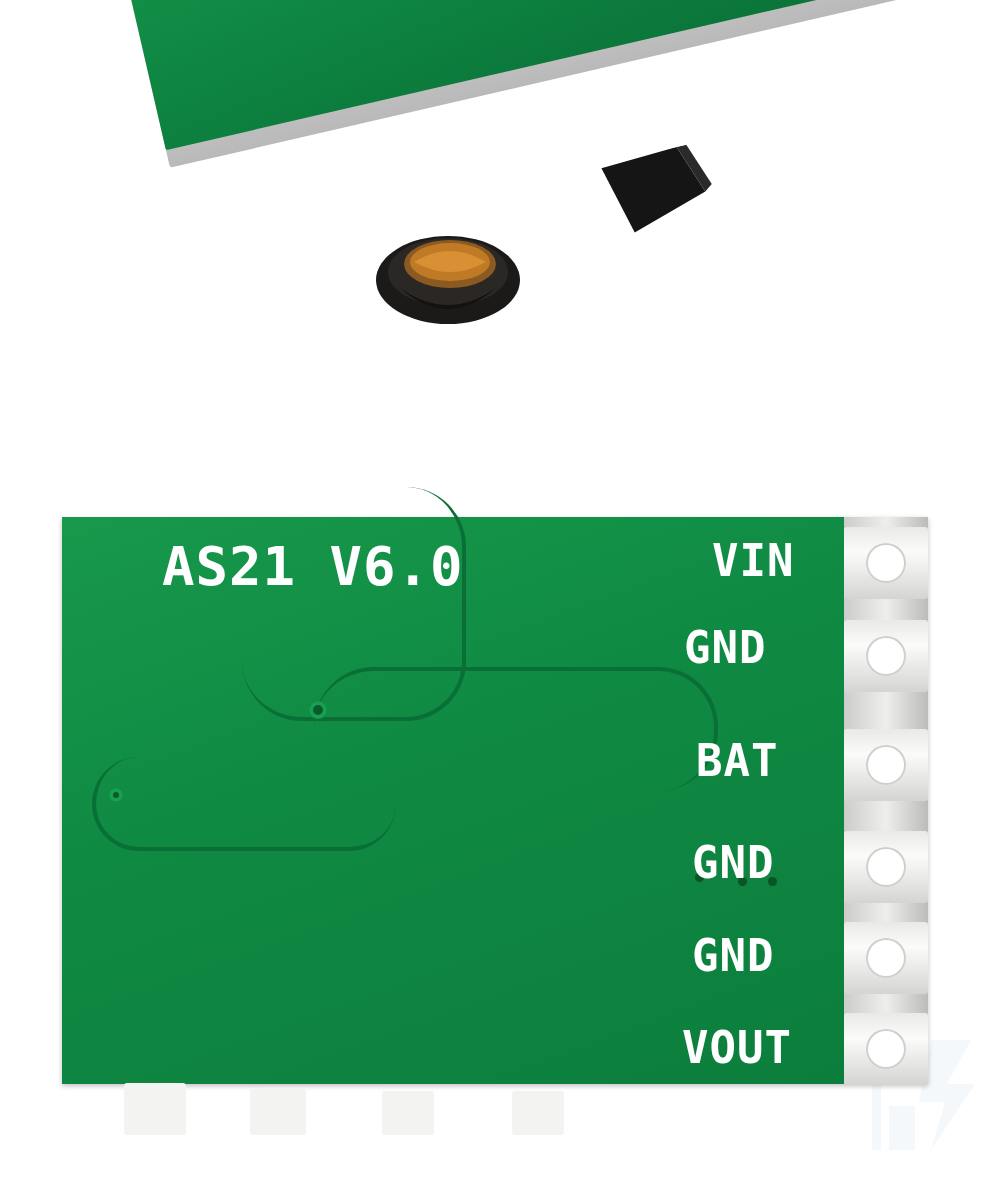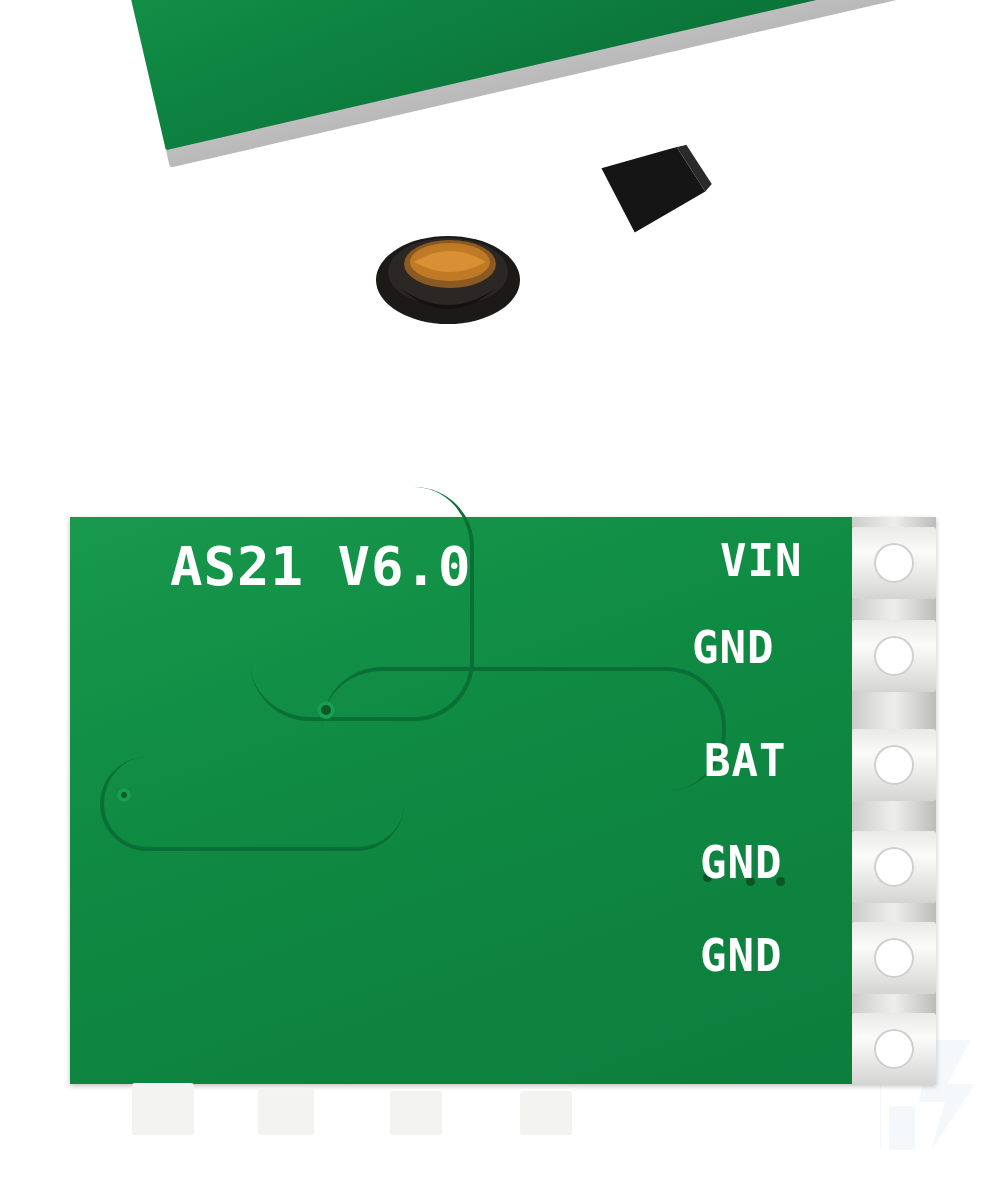--- a/index.html
+++ b/index.html
@@ -20,21 +20,21 @@
              border-radius:3px;}
   #top-board .face{position:absolute;left:0;top:0;width:780px;height:312px;
              background:linear-gradient(170deg,#1a9b4e 0%,#0e8642 55%,#0b7238 100%);
              border-radius:2px;}
   .tlabel{position:absolute;color:#fff;font-weight:700;font-size:27px;letter-spacing:1px;}
   #top-coil{position:absolute;left:370px;top:228px;width:155px;height:100px;z-index:3;}
   #top-conn{position:absolute;left:600px;top:152px;width:118px;height:78px;z-index:3;
             transform:rotate(-13deg);}
 
   
-  #bottom-image{position:absolute;left:8px;top:352px;width:872px;height:831px;background:#fff;z-index:2;}
+  #bottom-image{position:absolute;left:0;top:352px;width:872px;height:831px;background:#fff;z-index:2;}
   #board2{position:absolute;left:62px;top:165px;width:866px;height:567px;
           background:linear-gradient(160deg,#18994c 0%,#0f8a43 40%,#0c7d3c 100%);
           box-shadow:0 2px 5px rgba(0,0,0,.25);}
   #board2 .b-trace{position:absolute;border:4px solid #0a6f37;border-radius:60px;}
   #board2 .b-via{position:absolute;width:18px;height:18px;border-radius:50%;
           background:#0a5a2c;box-shadow:inset 0 0 0 4px #17a052;}
   #board2 .dot{position:absolute;width:9px;height:9px;border-radius:50%;background:#0a5426;}
   .b-pad{position:absolute;background:#f3f3f1;border-radius:3px;}
   .b-label{position:absolute;color:#ffffff;font-weight:700;letter-spacing:1px;}
   .rpad{position:absolute;width:84px;height:72px;background:
@@ -242,20 +242,21 @@
     <div class="b-label" style="left:54px;top:640px;font-size:40px;">5V</div>
     <div class="b-label" style="left:180px;top:640px;font-size:40px;">6V</div>
     <div class="b-label" style="left:310px;top:640px;font-size:40px;">9V</div>
     <div class="b-label" style="left:432px;top:640px;font-size:40px;">12V</div>
 
     <div class="b-label" style="left:650px;top:18px;font-size:44px;">VIN</div>
     <div class="b-label" style="left:622px;top:105px;font-size:44px;">GND</div>
     <div class="b-label" style="left:634px;top:218px;font-size:44px;">BAT</div>
     <div class="b-label" style="left:630px;top:320px;font-size:44px;">GND</div>
     <div class="b-label" style="left:630px;top:413px;font-size:44px;">GND</div>
+    <div class="b-label" style="left:620px;top:505px;font-size:44px;">VOUT</div>
 
     <div class="railedge" style="left:782px;top:0;width:84px;height:567px;"></div>
     <div class="rpad" style="left:782px;top:10px;">
         <div class="rh"></div>
       </div>
     <div class="rpad" style="left:782px;top:103px;">
         <div class="rh"></div>
       </div>
     <div class="rpad" style="left:782px;top:212px;">
         <div class="rh"></div>

